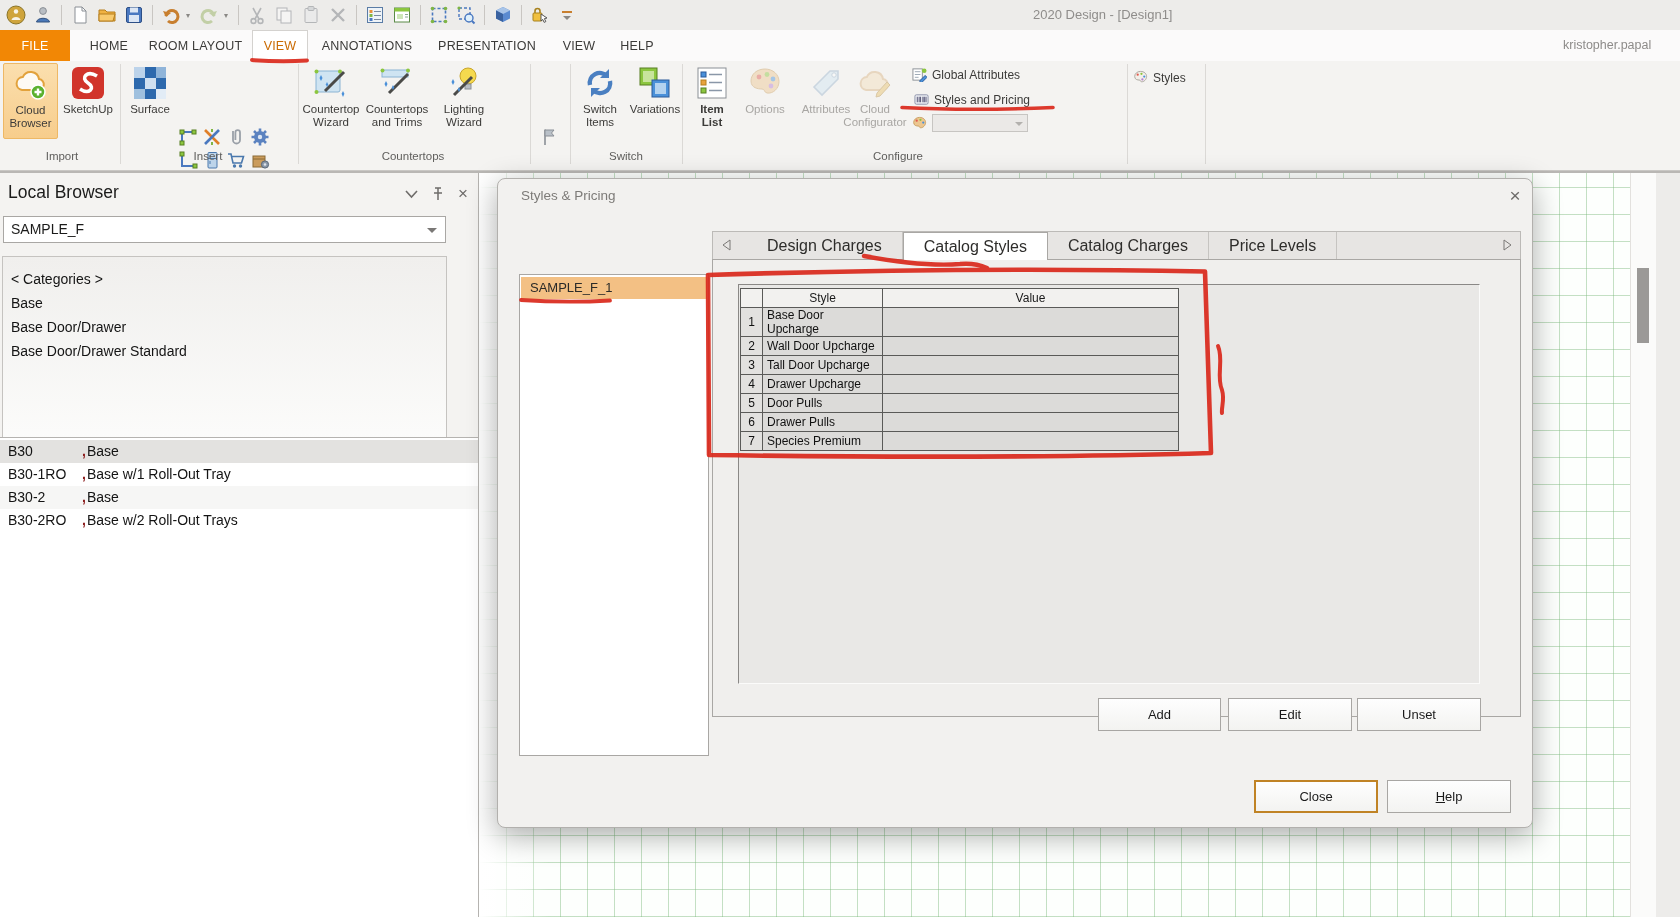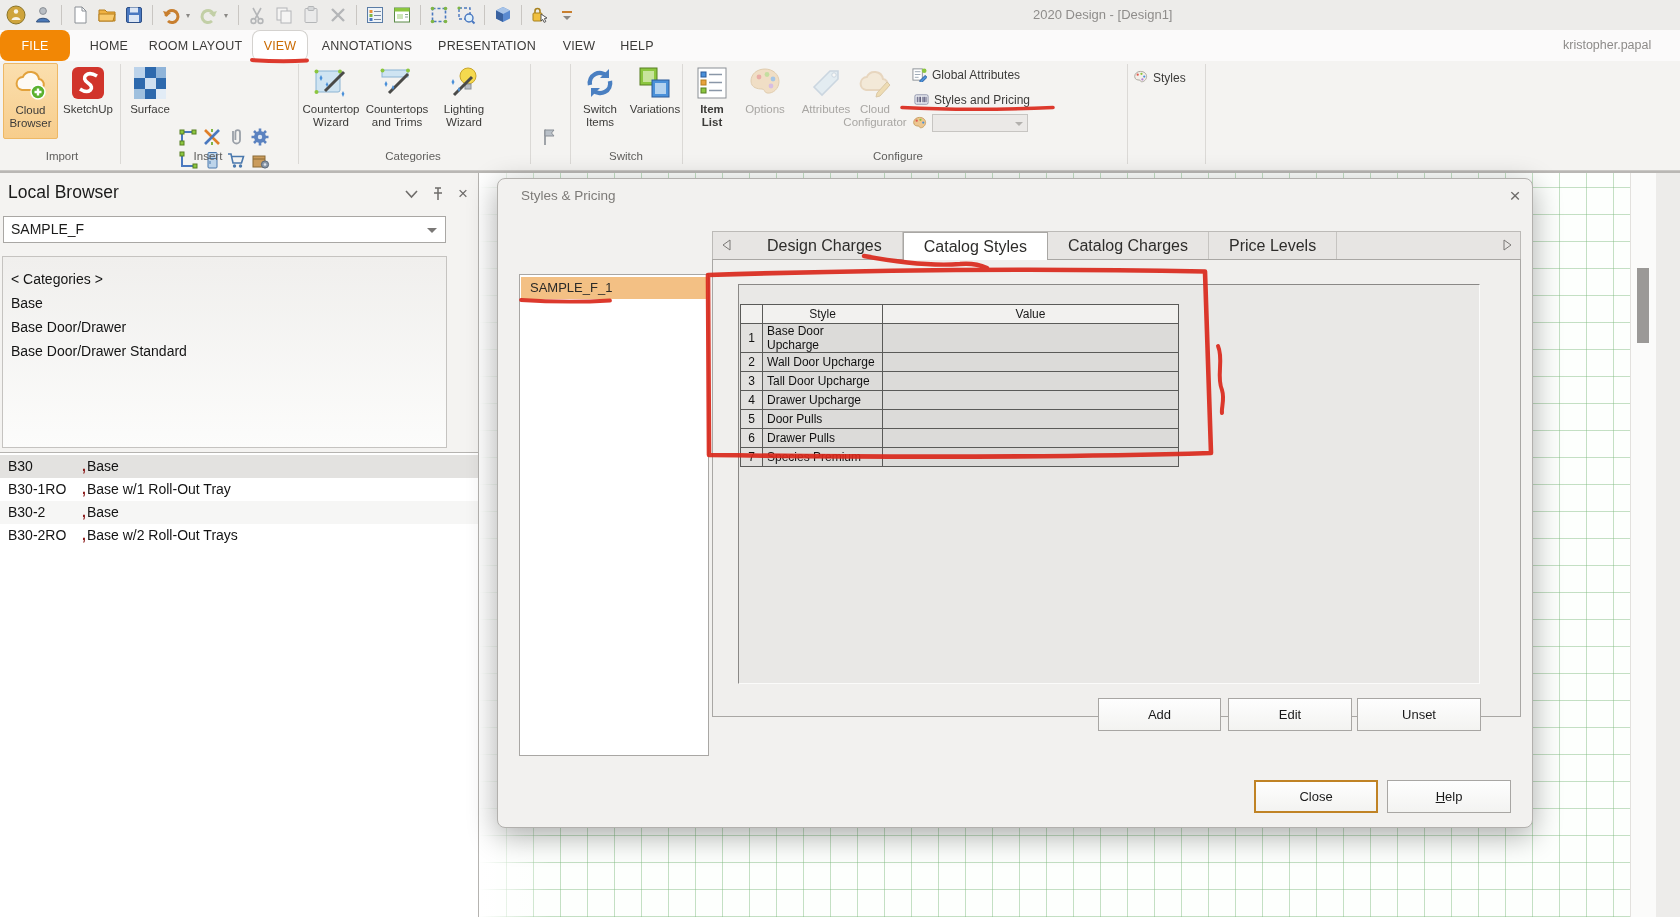--- a/index.html
+++ b/index.html
@@ -13,21 +13,21 @@
   .qicon{width:24px;height:24px;display:flex;align-items:center;justify-content:center;}
   .qicon svg{width:20px;height:20px;}
   .qsep{width:1px;height:20px;background:#c9c6c2;margin:0 3px;}
   .qcaret{font-size:8px;color:#8a8885;width:8px;}
   .dim{opacity:.45;}
   .win-title{position:absolute;left:1033px;top:7px;font-size:13px;color:#8f8d8b;}
 
   
   .tabrow{position:absolute;left:0;top:30px;width:100%;height:31px;background:#fbfafa;}
   .rtab{position:absolute;top:0;height:31px;display:flex;align-items:center;justify-content:center;
-        font-size:12.5px;color:#3b3a38;letter-spacing:.2px;cursor:default;border-radius:8px;}
+        font-size:12.5px;color:#3b3a38;letter-spacing:.2px;cursor:default;}
   .rtab.file{left:0;width:70px;background:#f28705;color:#fff;}
   .rtab.sel{background:#fff;border:1px solid #d4d2cf;border-bottom:none;color:#ca6b04;}
   .account{position:absolute;left:1563px;top:8px;width:117px;font-size:12.5px;color:#8d8b89;
            white-space:nowrap;overflow:hidden;}
 
   
   .ribbon{position:absolute;left:0;top:61px;width:100%;height:110px;background:#f4f3f1;border-bottom:1px solid #c9c7c4;}
   .rdiv{position:absolute;top:3px;height:100px;width:1px;background:#dbd9d6;}
   .glabel{position:absolute;top:89px;height:16px;font-size:11.5px;color:#5f5e5c;text-align:center;}
   .rbtn{position:absolute;top:2px;display:flex;flex-direction:column;align-items:center;cursor:default;}
@@ -60,21 +60,21 @@
   
   .lb{position:absolute;left:0;top:173px;width:479px;height:744px;background:#f4f3f1;border-right:1px solid #b5b3b0;}
   .lb-title{position:absolute;left:8px;top:9px;font-size:17.5px;color:#1b1b1a;}
   .lb-tools{position:absolute;right:10px;top:14px;display:flex;align-items:center;gap:14px;color:#6e6c6a;}
   .lb-combo{position:absolute;left:3px;top:43px;width:443px;height:27px;background:#fff;border:1px solid #a9a7a4;
             font-size:14px;color:#1b1b1a;line-height:25px;padding-left:7px;}
   .lb-combo .arr{position:absolute;right:8px;top:11px;border:5px solid transparent;border-top-color:#7a7876;}
   .lb-cats{position:absolute;left:2px;top:83px;width:445px;height:192px;border:1px solid #c5c3c0;
            background:linear-gradient(#f0efed,#fcfcfb);padding-top:10px;}
   .lb-cat{height:24px;line-height:24px;padding-left:8px;font-size:14px;color:#141414;}
-  .lb-items{position:absolute;left:0;top:279px;width:478px;bottom:0;background:#fff;border-top:1px solid #b5b3b0;padding-top:2px;}
+  .lb-items{position:absolute;left:0;top:264px;width:478px;bottom:0;background:#fff;border-top:1px solid #b5b3b0;padding-top:2px;}
   .lb-item{height:23px;line-height:23px;font-size:14px;color:#141414;display:flex;}
   .lb-item .code{width:82px;padding-left:8px;}
   .lb-item .mark{color:#8b1a1a;font-weight:bold;margin-right:1px;}
   .lb-item.sel{background:#e3e2e0;}
   .lb-item.alt{background:#f6f6f5;}
 
   
   .dlg{position:absolute;left:497px;top:178px;width:1036px;height:650px;background:#f2f1ef;
        border:1px solid #b2b0ad;border-radius:8px;box-shadow:0 8px 30px rgba(0,0,0,.33);z-index:10;}
   .dlg-title{position:absolute;left:23px;top:9px;font-size:13.5px;color:#7d7b78;}
@@ -84,21 +84,21 @@
   .tarrow{position:absolute;top:7px;width:14px;height:14px;color:#7a7876;font-size:11px;line-height:14px;text-align:center;}
   .dtabs{position:absolute;left:34px;top:0;height:28px;display:flex;}
   .dtab{height:28px;padding:0 20px;display:flex;align-items:center;font-size:16px;color:#2e2d2b;
         border-right:1px solid #c6c4c1;position:relative;}
   .dtab.sel{background:#fff;border:1px solid #a9a7a4;border-bottom:none;z-index:2;}
   .dpanel{position:absolute;left:214px;top:80px;width:809px;height:458px;background:#f0efed;border:1px solid #a9a7a4;}
   .cat-list{position:absolute;left:21px;top:95px;width:190px;height:482px;background:#fff;border:1px solid #a9a7a4;}
   .cat-row{margin:2px 1px;height:22px;line-height:22px;background:#f3c084;font-size:13px;color:#2a2a28;padding-left:9px;}
   .tcontainer{position:absolute;left:240px;top:105px;width:742px;height:400px;background:#e9e8e6;
       border-top:1px solid #8a8886;border-left:1px solid #8a8886;border-right:1px solid #fbfbfa;border-bottom:1px solid #fbfbfa;}
-  table.styles{border-collapse:collapse;position:absolute;left:1px;top:19px;}
+  table.styles{border-collapse:collapse;position:absolute;left:1px;top:3px;}
   table.styles td,table.styles th{border:1px solid #5a5a58;font-size:12px;height:19px;padding:0 4px;font-weight:normal;}
   table.styles th{background:#f2f1ef;text-align:center;color:#1a1a1a;}
   table.styles td{background:#dcdbd9;color:#111;}
   td.num{width:22px;text-align:center;background:#e2e1df !important;}
   td.stylec{width:120px;}
   td.valuec{width:296px;}
   th.numh{width:22px;background:#f2f1ef;}
   .dbtn{position:absolute;height:33px;background:linear-gradient(#fefefe,#f3f3f1);border:1px solid #a8a6a3;
         font-size:13px;color:#1a1a1a;display:flex;align-items:center;justify-content:center;}
   .dbtn.def{border:2px solid #c08325;}
@@ -383,21 +383,21 @@
     <div class="rbtn" style="left:434px;width:60px;">
       <svg class="bi" viewBox="0 0 36 36">
           <circle cx="22" cy="11" r="8" fill="#f5d94e" stroke="#c9a52a"></circle>
           <rect x="19" y="19" width="6" height="5" fill="#b9bec4" stroke="#8a8f95"></rect>
           <line x1="8" y1="30" x2="26" y2="12" stroke="#4a4a48" stroke-width="3"></line>
           <path d="M7 14l1.5 3L7 20l-1.5-3z" fill="#4a90d9"></path>
           <path d="M13 22l1.2 2.4L13 27l-1.2-2.6z" fill="#4a90d9"></path>
         </svg>
       <div class="blabel" style="width:52px;">Lighting Wizard</div>
     </div>
-    <div class="glabel" style="left:348px;width:130px;">Categories</div>
+    <div class="glabel" style="left:348px;width:130px;">Countertops</div>
 
     <div class="si" style="left:540px;top:66px;"><svg viewBox="0 0 20 20">
           <path d="M5 2.5V18" stroke="#8a8f96" stroke-width="1.6"></path>
           <path d="M5 3h9l-2.5 3L14 9H5z" fill="#b9c0c8" stroke="#8a8f96"></path>
         </svg></div>
 
     <div class="rbtn" style="left:574px;width:52px;">
       <svg class="bi" viewBox="0 0 36 36">
           <path d="M8 20a10 10 0 0 1 17-9" fill="none" stroke="#4a7fc1" stroke-width="4.4"></path>
           <path d="M27 4v9h-9z" fill="#4a7fc1"></path>

